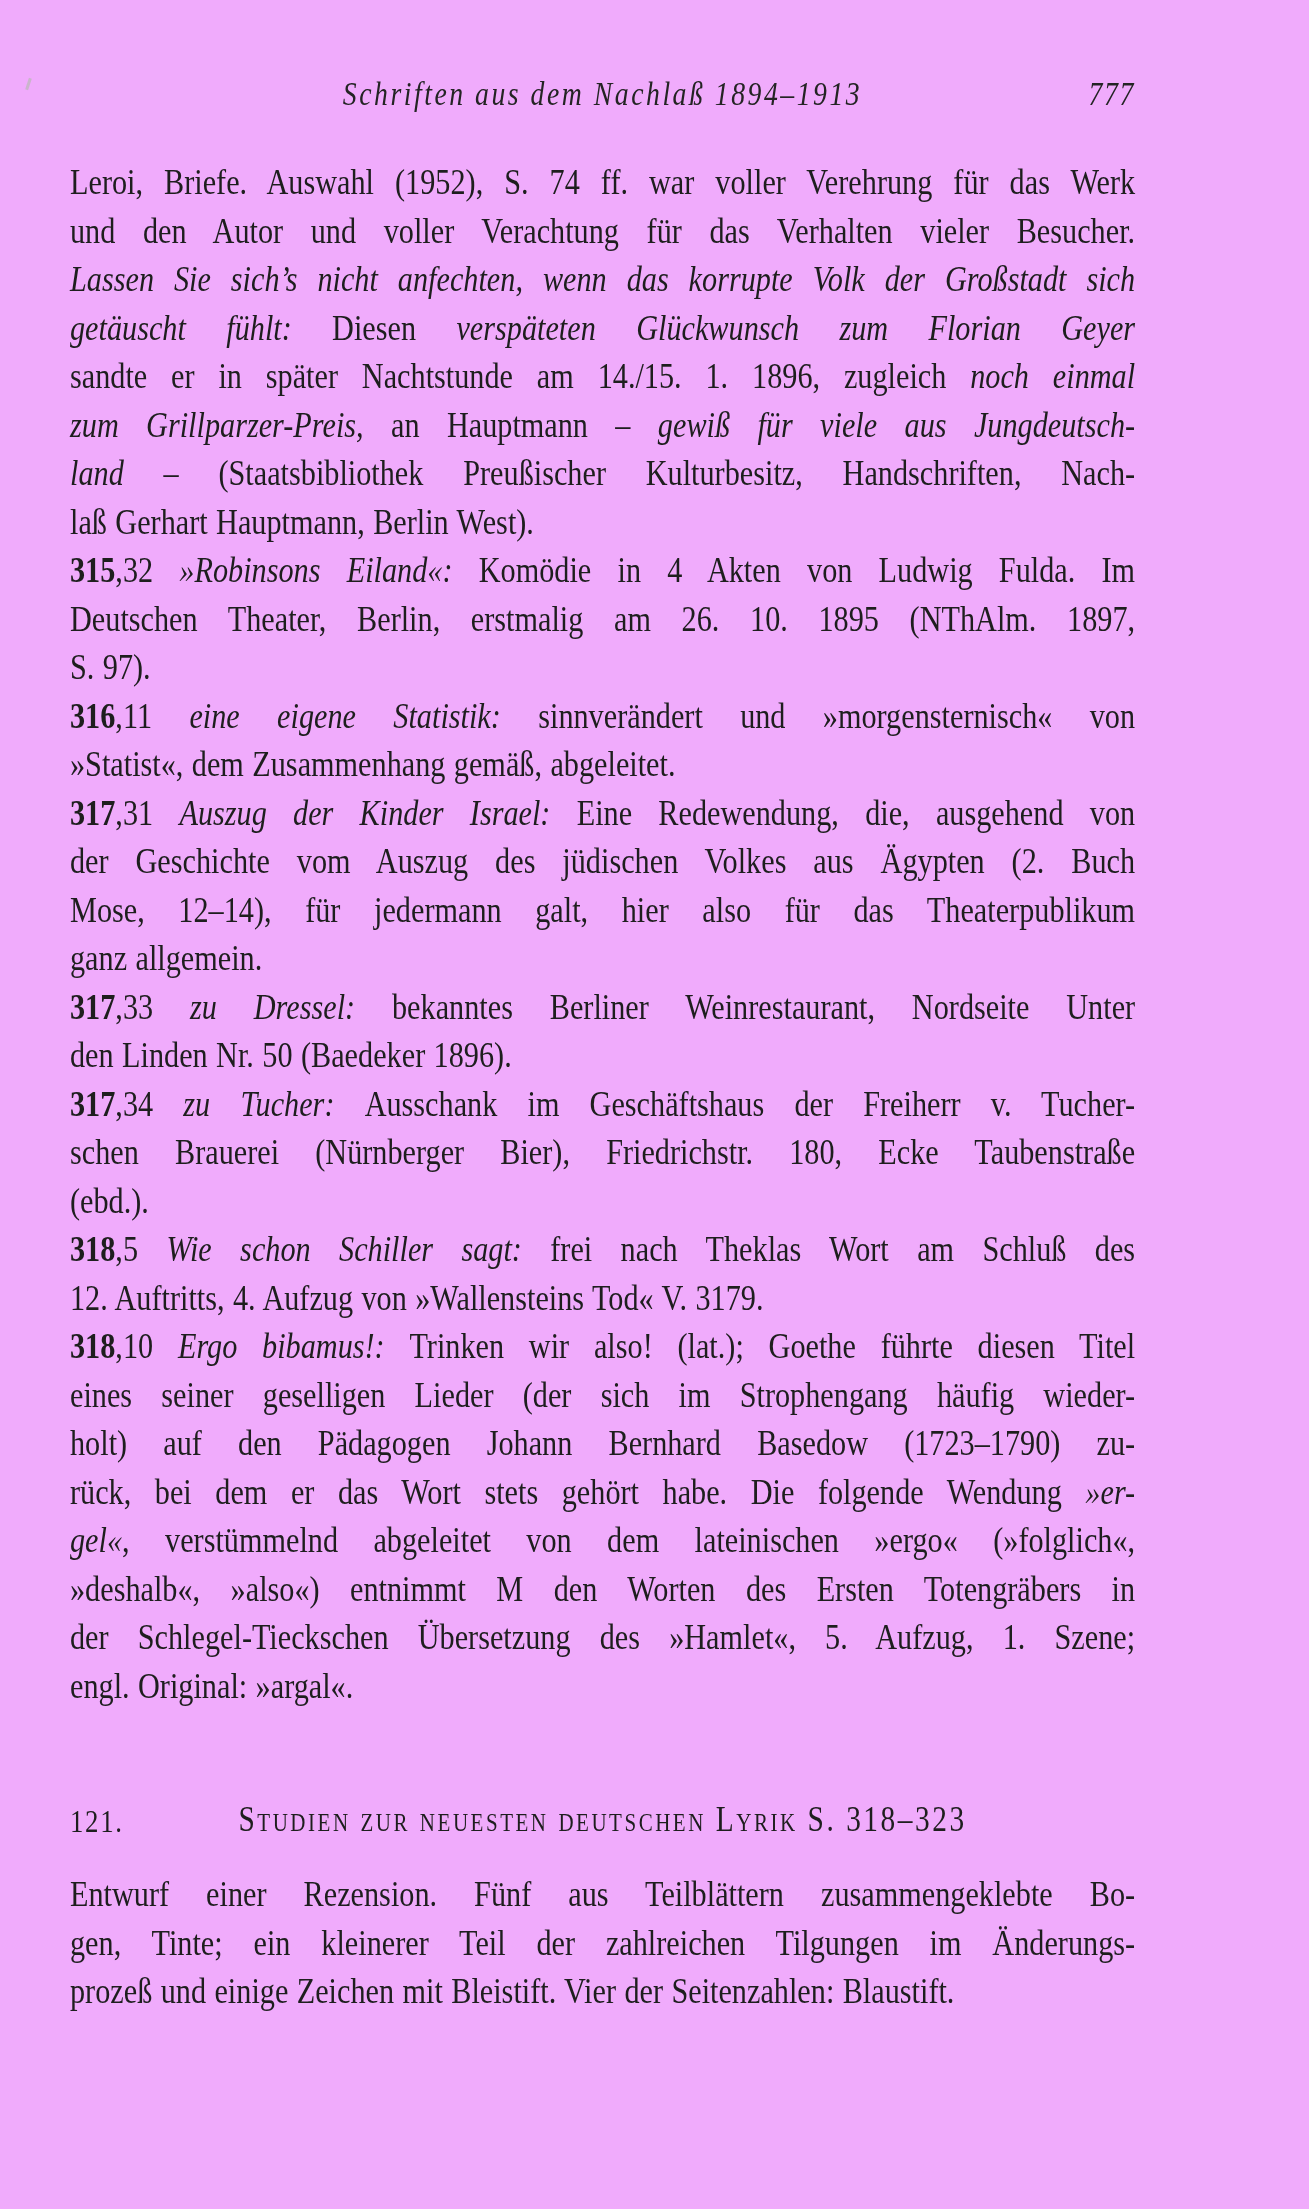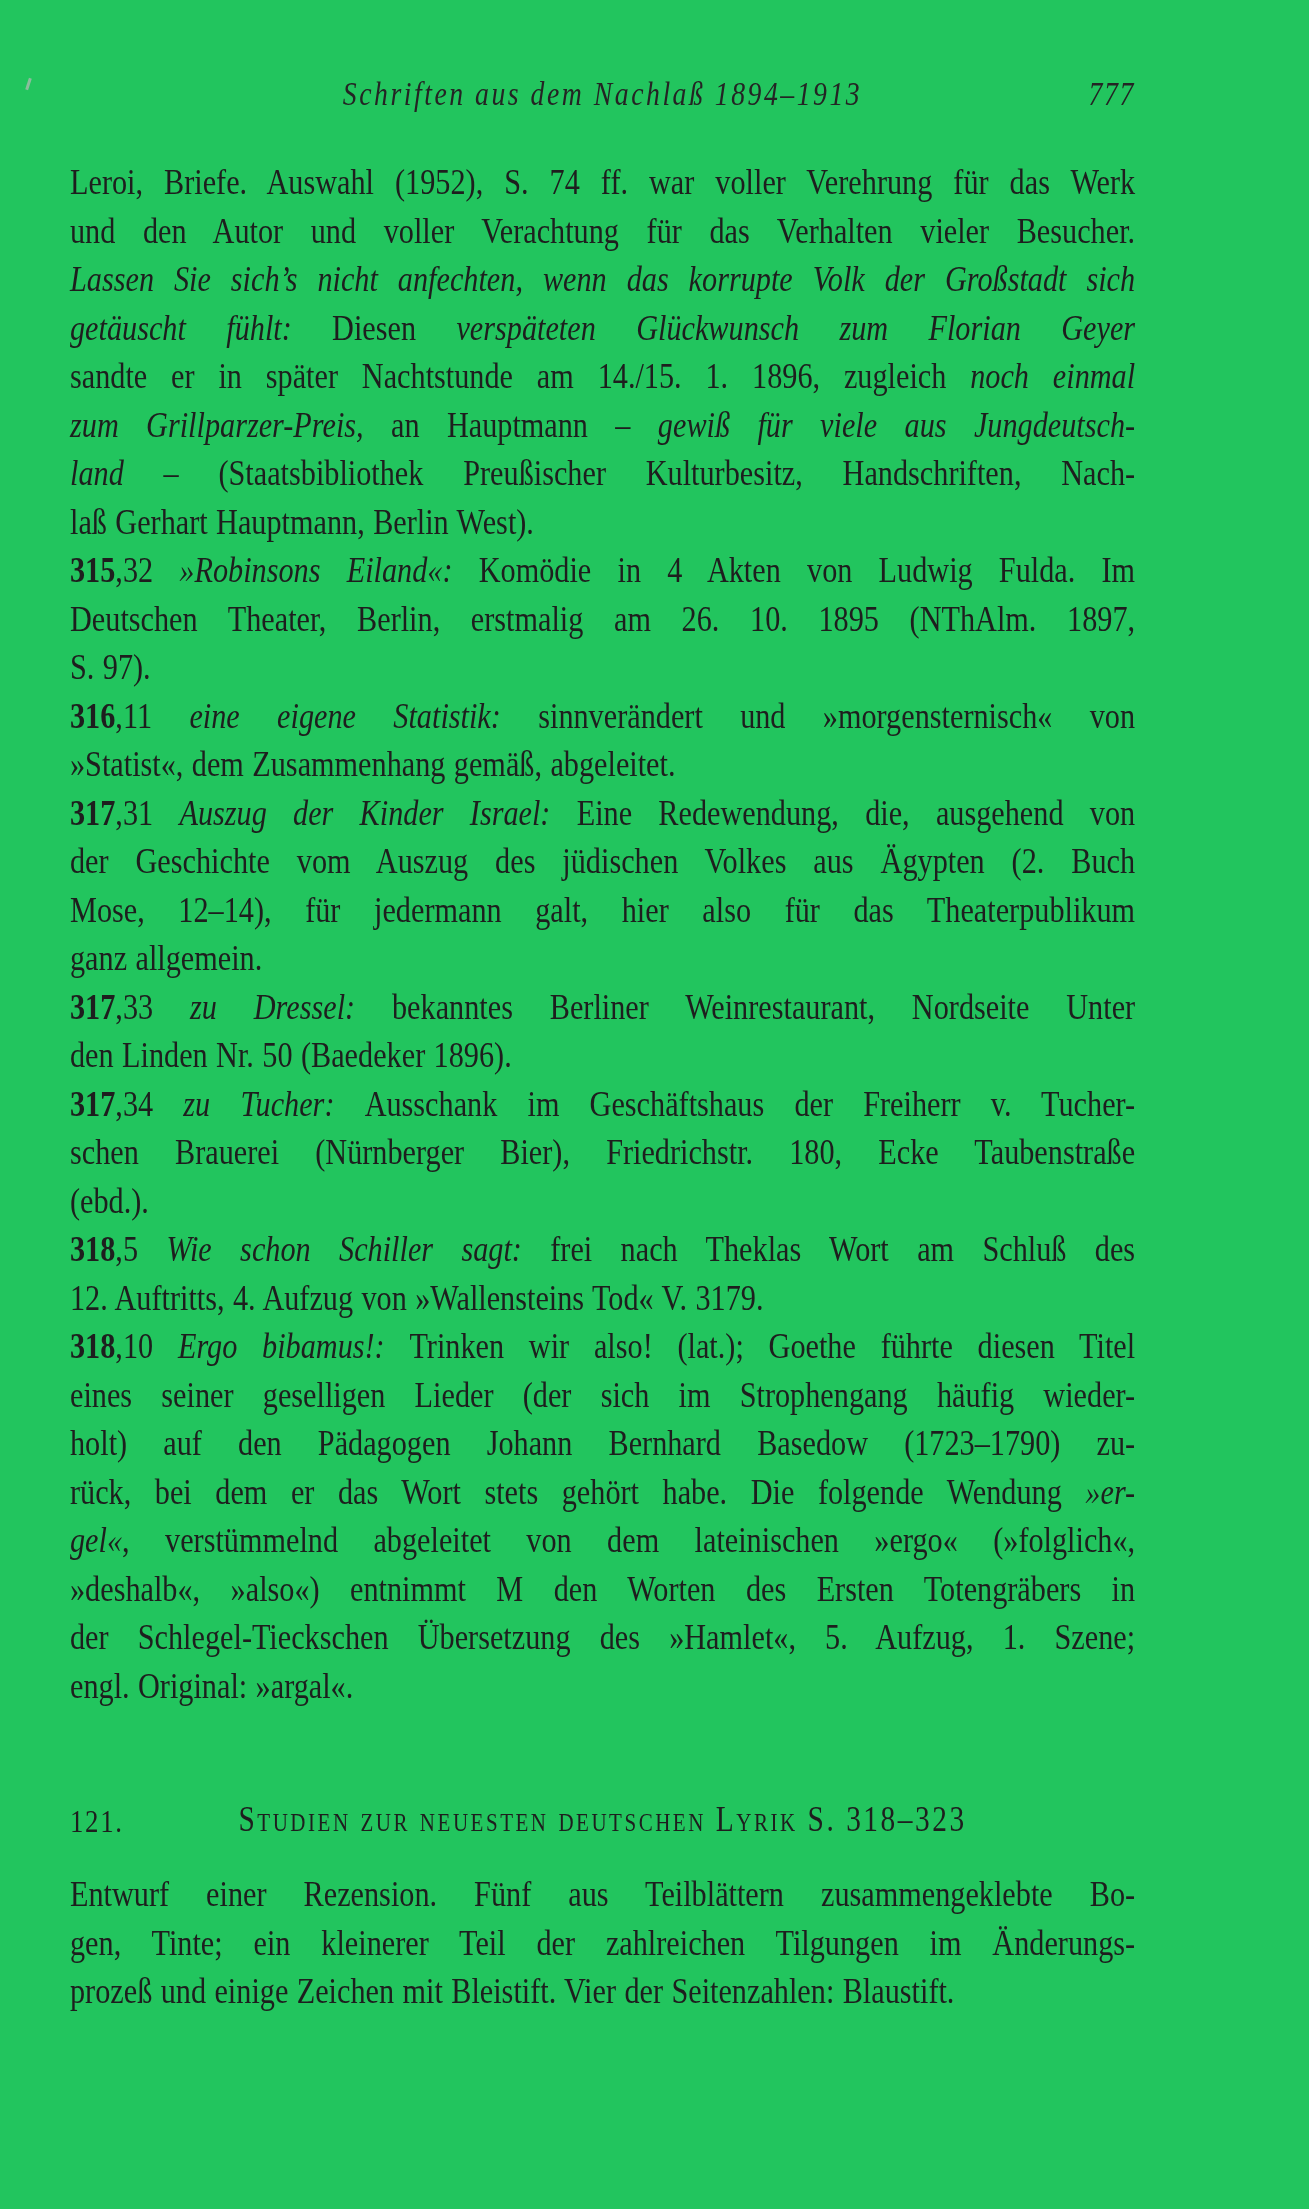--- a/index.html
+++ b/index.html
@@ -5,21 +5,21 @@
   html, body { margin: 0; padding: 0; }
   body {
     background: #e8e8e6;
     font-family: "Liberation Serif", "DejaVu Serif", serif;
   }
   .page {
     position: relative;
     width: 1309px;
     height: 2209px;
     margin: 0 auto;
-    background: #22c55e;
+    background: #f0abfc;
     color: #1e1e1e;
     overflow: hidden;
   }
   
   .artifact {
     position: absolute;
     left: 27px; top: 78px;
     width: 3px; height: 12px;
     background: #b9b9b6;
     transform: rotate(18deg);

